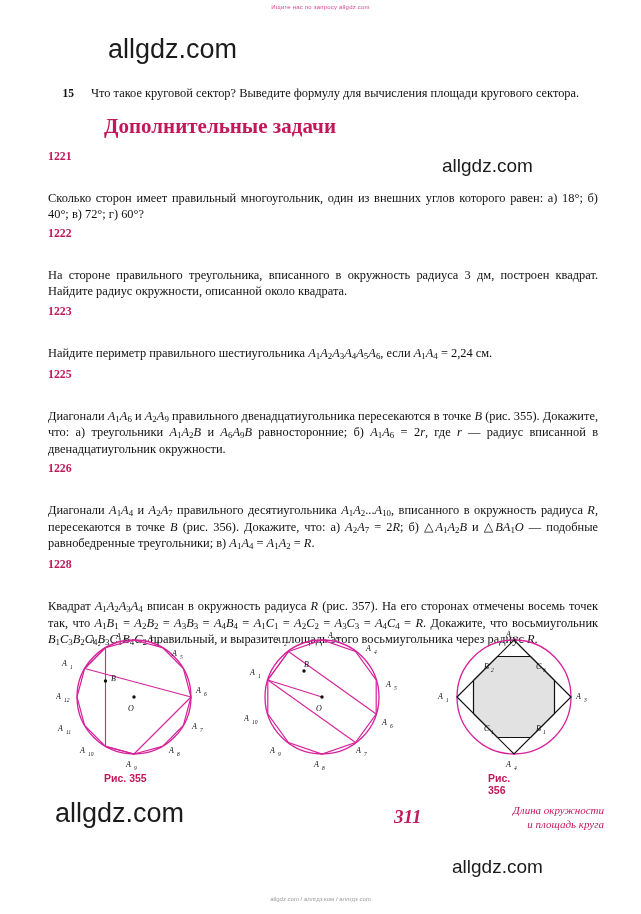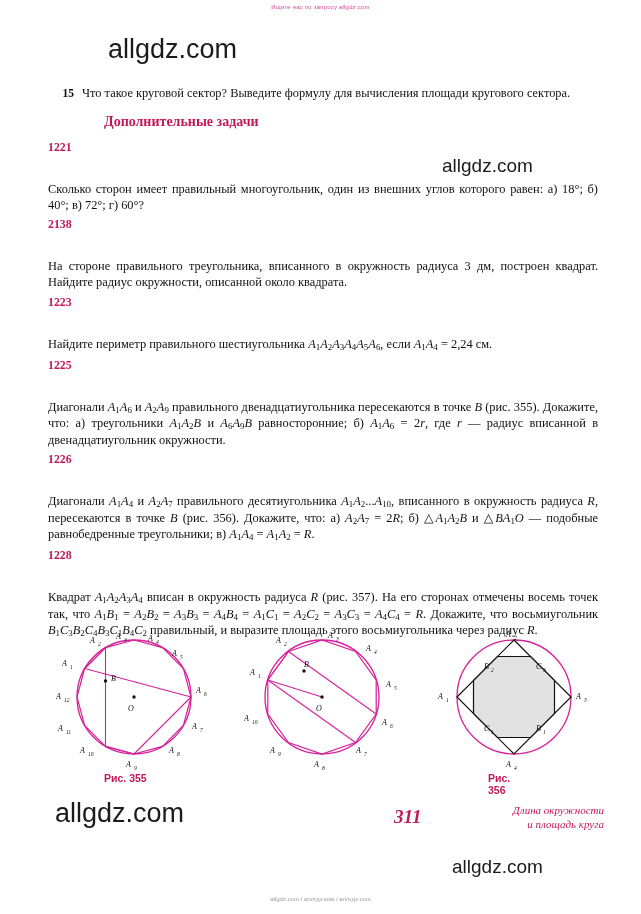--- a/index.html
+++ b/index.html
@@ -47,20 +47,21 @@
   .content {
     position: absolute;
     left: 48px;
     top: 86px;
     width: 552px;
   }
   .qitem {
     display: flex;
     align-items: flex-start;
     margin-bottom: 4px;
+    gap: 9px;
   }
   .qnum {
     font-family: "Liberation Serif", serif;
     font-weight: bold;
     font-size: 11.5px;
     width: 26px;
     flex: 0 0 26px;
     text-align: right;
     padding-right: 8px;
     padding-top: 1px;
@@ -68,21 +69,21 @@
   }
   .qtext {
     font-size: 12.4px;
     line-height: 1.23;
     text-align: justify;
     flex: 1;
   }
   .section-title {
     color: #c2185b;
     font-weight: bold;
-    font-size: 14px;
+    font-size: 21px;
     margin: 13px 0 9px 56px;
     font-family: "Liberation Serif", serif;
   }
   .pitem {
     display: flex;
     align-items: flex-start;
     margin-bottom: 3.5px;
     flex-direction: column;
   }
   .pnum {
@@ -179,21 +180,21 @@
       <div class="qtext">Что такое круговой сектор? Выведите формулу для вычисления площади кругового сектора.</div>
     </div>
 
     <div class="section-title">Дополнительные задачи</div>
 
     <div class="pitem">
       <div class="pnum">1221</div>
       <div class="ptext">Сколько сторон имеет правильный многоугольник, один из внешних углов которого равен: а) 18°; б) 40°; в) 72°; г) 60°?</div>
     </div>
     <div class="pitem">
-      <div class="pnum">2138</div>
+      <div class="pnum">1222</div>
       <div class="ptext">На стороне правильного треугольника, вписанного в окружность радиуса 3 дм, построен квадрат. Найдите радиус окружности, описанной около квадрата.</div>
     </div>
     <div class="pitem">
       <div class="pnum">1223</div>
       <div class="ptext">Найдите периметр правильного шестиугольника <i class="m">A</i><span class="sub">1</span><i class="m">A</i><span class="sub">2</span><i class="m">A</i><span class="sub">3</span><i class="m">A</i><span class="sub">4</span><i class="m">A</i><span class="sub">5</span><i class="m">A</i><span class="sub">6</span>, если <i class="m">A</i><span class="sub">1</span><i class="m">A</i><span class="sub">4</span> = 2,24 см.</div>
     </div>
     <div class="pitem">
       <div class="pnum">1225</div>
       <div class="ptext">Диагонали <i class="m">A</i><span class="sub">1</span><i class="m">A</i><span class="sub">6</span> и <i class="m">A</i><span class="sub">2</span><i class="m">A</i><span class="sub">9</span> правильного двенадцатиугольника пересекаются в точке <i class="m">B</i> (рис. 355). Докажите, что: а) треугольники <i class="m">A</i><span class="sub">1</span><i class="m">A</i><span class="sub">2</span><i class="m">B</i> и <i class="m">A</i><span class="sub">6</span><i class="m">A</i><span class="sub">9</span><i class="m">B</i> равносторонние; б) <i class="m">A</i><span class="sub">1</span><i class="m">A</i><span class="sub">6</span> = 2<i class="m">r</i>, где <i class="m">r</i> — радиус вписанной в двенадцатиугольник окружности.</div>
     </div>

